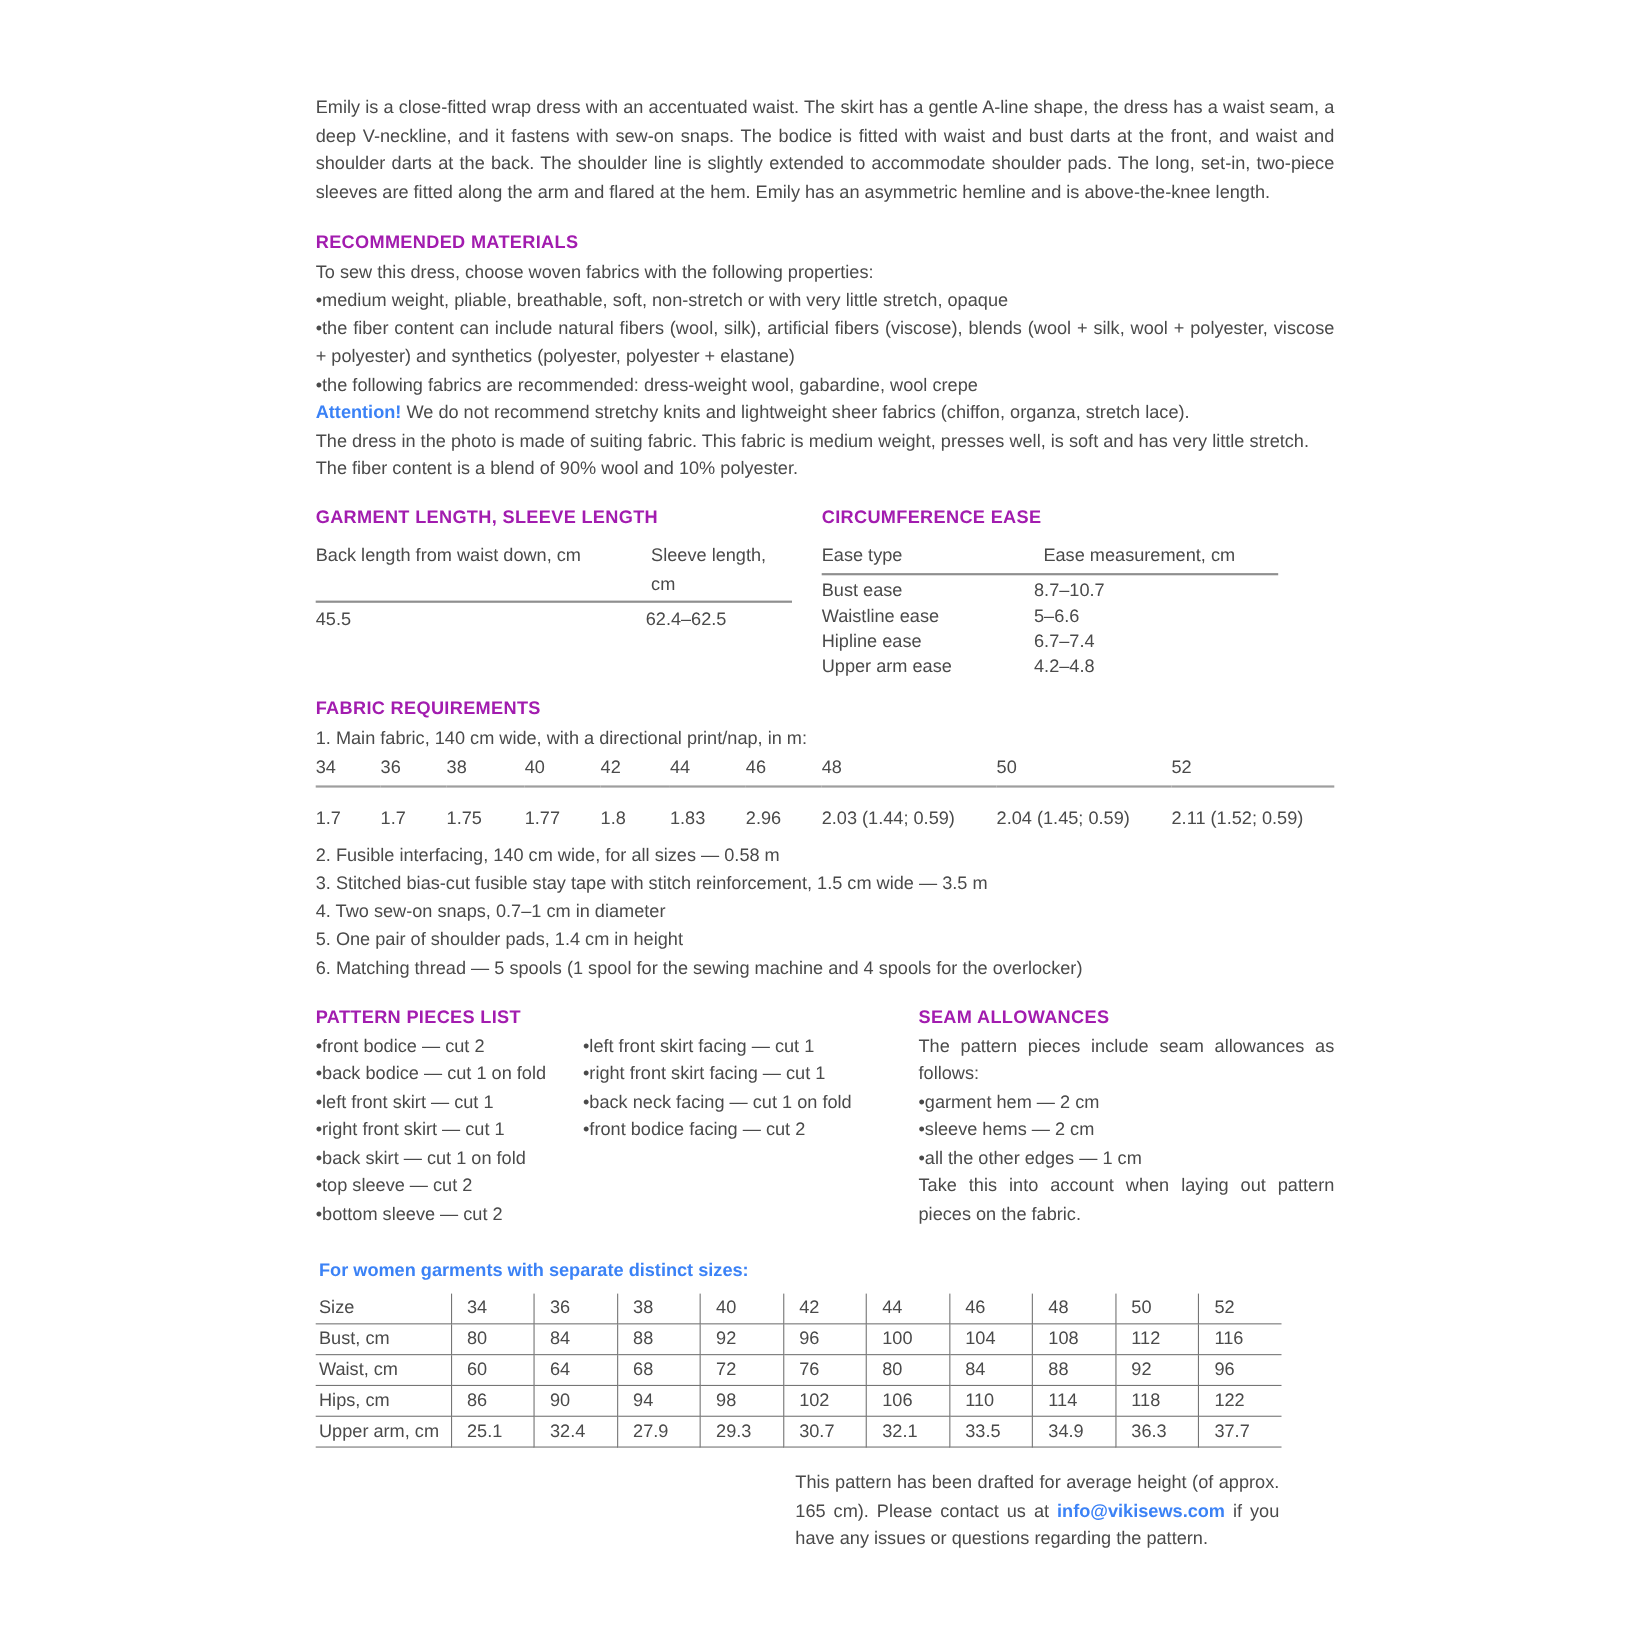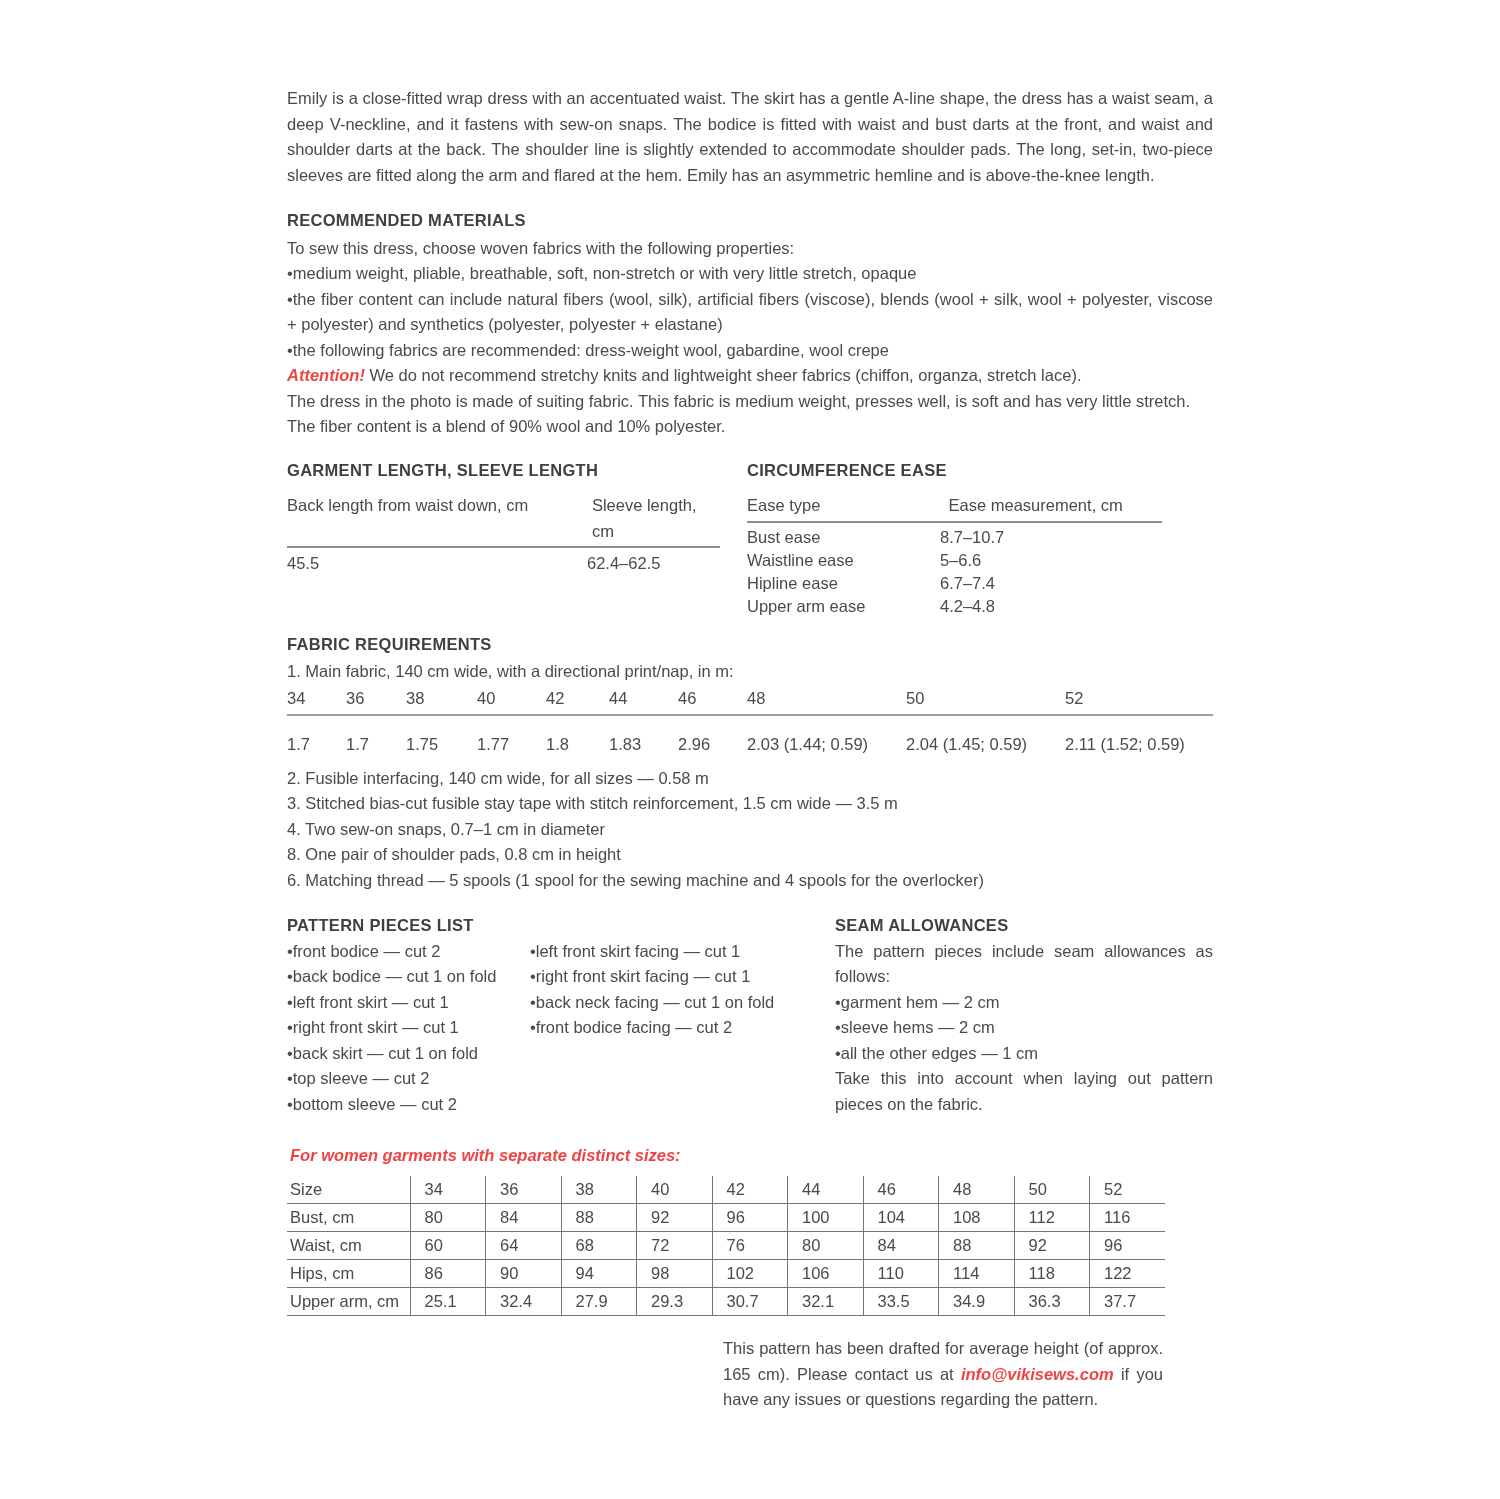--- a/index.html
+++ b/index.html
@@ -7,24 +7,24 @@
   body {
     width: 1500px; height: 1499px; background: #ffffff;
     font-family: "Liberation Sans", sans-serif;
     font-size: 16.5px; color: #4a4a4a;
     position: relative;
   }
   .content { position: absolute; left: 287px; top: 86px; width: 926px; line-height: 25.5px; }
 
   .justify { text-align: justify; }
   .sec-heading {
-    font-weight: bold; color: #404040; letter-spacing: 0.3px;
+    font-weight: bold; color: #a21caf; letter-spacing: 0.3px;
     margin: 0; font-size: 16.5px;
   }
-  .boldital { font-weight: bold; font-style: italic; color: #ef4444; }
+  .boldital { font-weight: bold; color: #3b82f6; }
 
   
   .materials { margin-top: 20px; }
   .materials .sec-heading { margin-bottom: 2px; }
   .plainlist { margin: 0; padding: 0; list-style: none; }
   .plainlist li::before { content: "\2022 "; }
 
   
   .meas-section { display: flex; margin-top: 18px; }
   .gl-block { width: 433px; margin-right: 27px; }
@@ -170,21 +170,21 @@
         <td>2.03 (1.44; 0.59)</td>
         <td>2.04 (1.45; 0.59)</td>
         <td>2.11 (1.52; 0.59)</td>
       </tr>
     </tbody>
       </table>
     <div class="fabric-items">
       <div>2. Fusible interfacing, 140 cm wide, for all sizes — 0.58 m</div>
       <div>3. Stitched bias-cut fusible stay tape with stitch reinforcement, 1.5 cm wide — 3.5 m</div>
       <div>4. Two sew-on snaps, 0.7–1 cm in diameter</div>
-      <div>8. One pair of shoulder pads, 0.8 cm in height</div>
+      <div>5. One pair of shoulder pads, 1.4 cm in height</div>
       <div>6. Matching thread — 5 spools (1 spool for the sewing machine and 4 spools for the overlocker)</div>
     </div>
   </div>
 
   <div class="pieces-section">
     <div class="pieces-left">
       <div class="sec-heading">PATTERN PIECES LIST</div>
       <div class="pieces-cols">
         <ul class="plainlist pieces-col1">
           <li>front bodice — cut 2</li>

